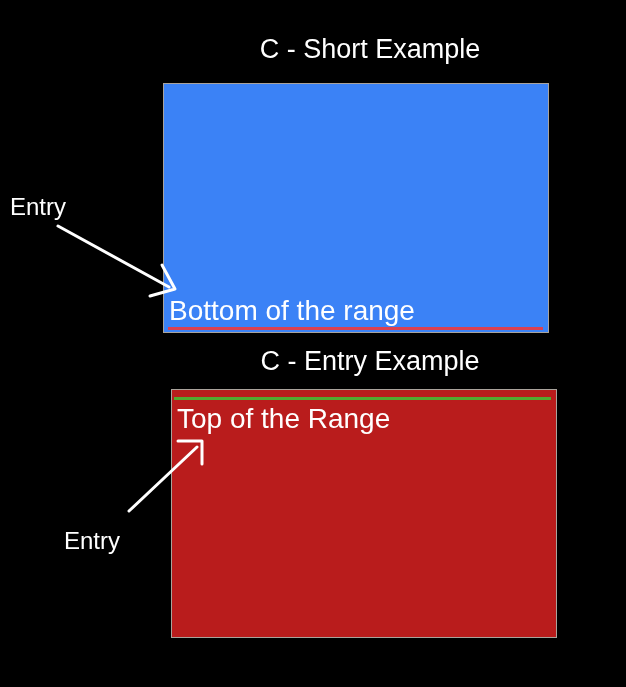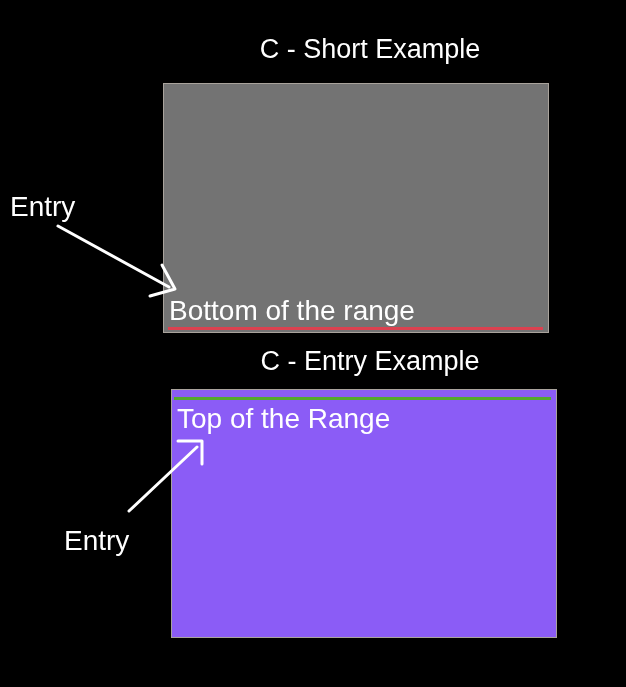--- a/index.html
+++ b/index.html
@@ -49,21 +49,21 @@
     position: absolute;
     font-size: 28px;
     line-height: 32px;
     white-space: nowrap;
   }
   #label-short { left: 5px; bottom: 5px; }
   #label-long  { left: 5px; top: 13px; }
 
   .entry-label {
     position: absolute;
-    font-size: 28px;
+    font-size: 24px;
     line-height: 32px;
     white-space: nowrap;
   }
   #entry-short { left: 10px; top: 191px; }
   #entry-long  { left: 64px; top: 525px; }
 
   svg.overlay {
     position: absolute;
     left: 0;
     top: 0;
@@ -72,30 +72,30 @@
     pointer-events: none;
   }
 </style>
 </head>
 <body>
 
 <div class="canvas">
 
   <div class="slide-title" id="title-short">C - Short Example</div>
 
-  <div class="range-box" id="box-short" style="background-color: #737373;">
+  <div class="range-box" id="box-short" style="background-color: #3b82f6;">
     <div class="range-label" id="label-short">Bottom of the range</div>
     <div class="level-line" id="line-short" style="background-color: rgb(220, 65, 80);"></div>
   </div>
 
   <div class="entry-label" id="entry-short">Entry</div>
 
   <div class="slide-title" id="title-long">C - Entry Example</div>
 
-  <div class="range-box" id="box-long" style="background-color: #8b5cf6; text-decoration: underline;">
+  <div class="range-box" id="box-long" style="background-color: #b91c1c; text-decoration: underline;">
     <div class="level-line" id="line-long" style="background-color: rgb(84, 168, 47);"></div>
     <div class="range-label" id="label-long">Top of the Range</div>
   </div>
 
   <div class="entry-label" id="entry-long">Entry</div>
 
   <svg class="overlay" viewBox="0 0 626 687">
     <g fill="none" stroke="#FFFFFF" stroke-width="3" stroke-linecap="round" stroke-linejoin="round">
       <line x1="58" y1="226" x2="169" y2="287"></line>
       <polyline points="162,265 175,289 150,296"></polyline>

